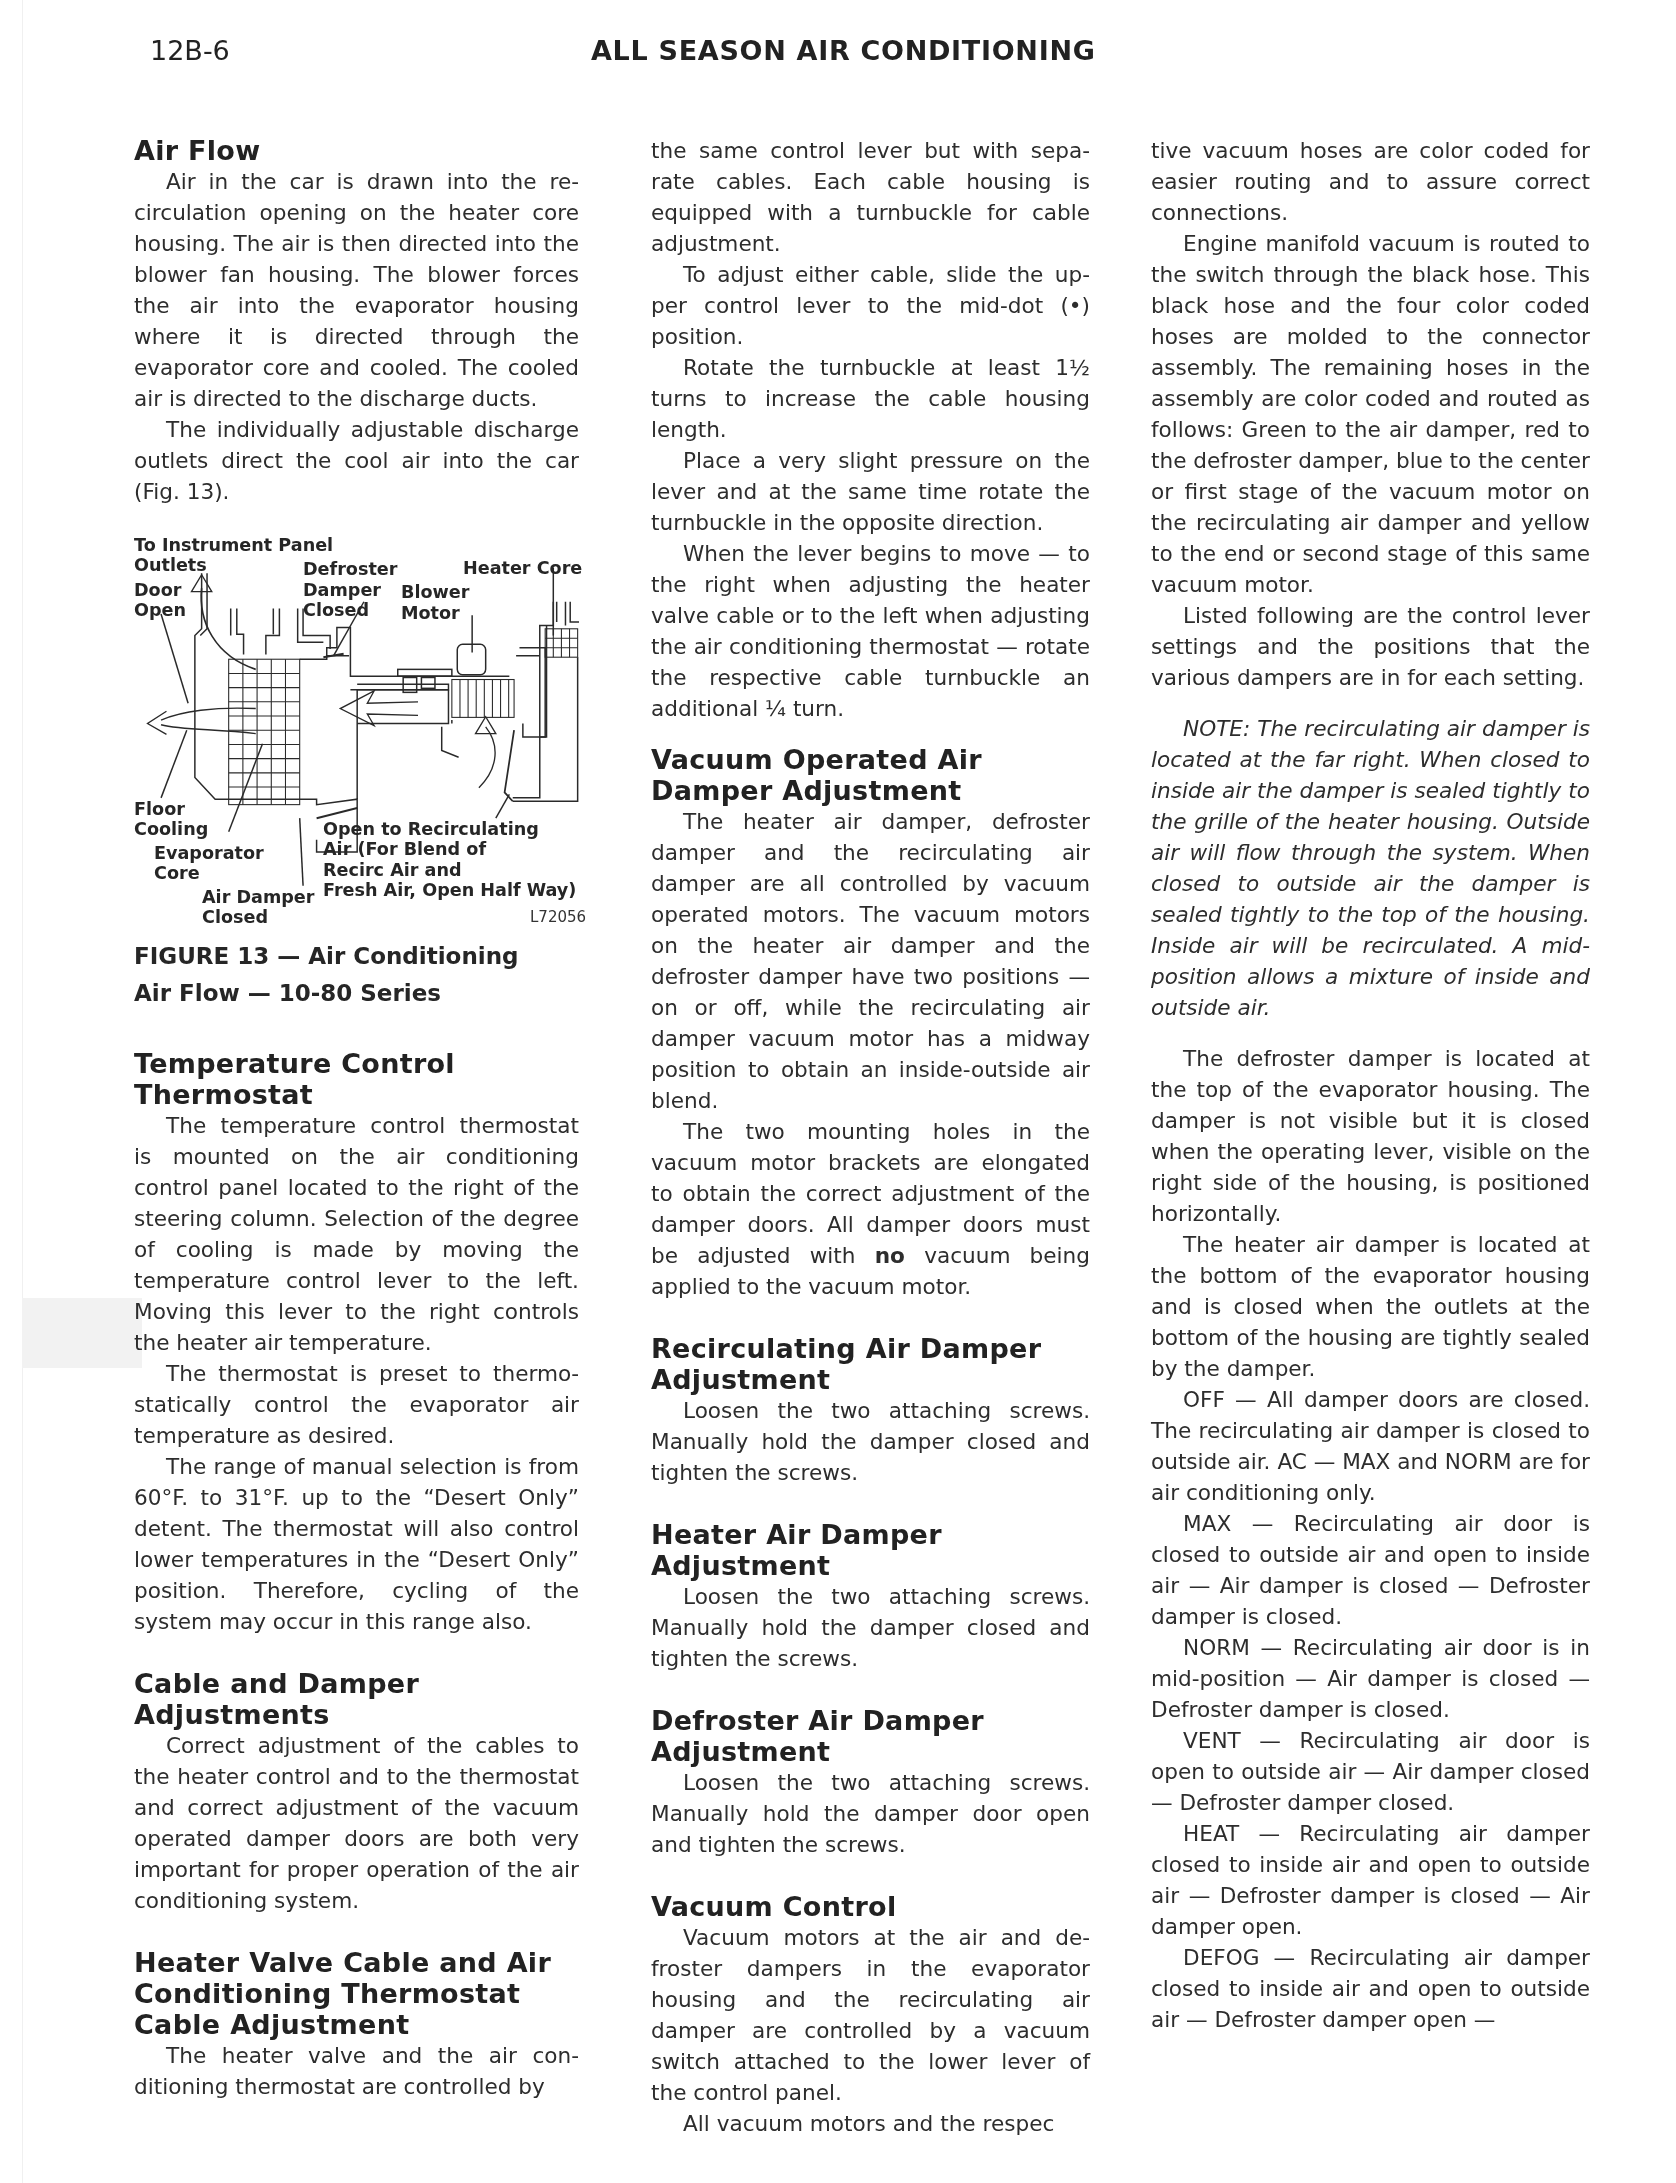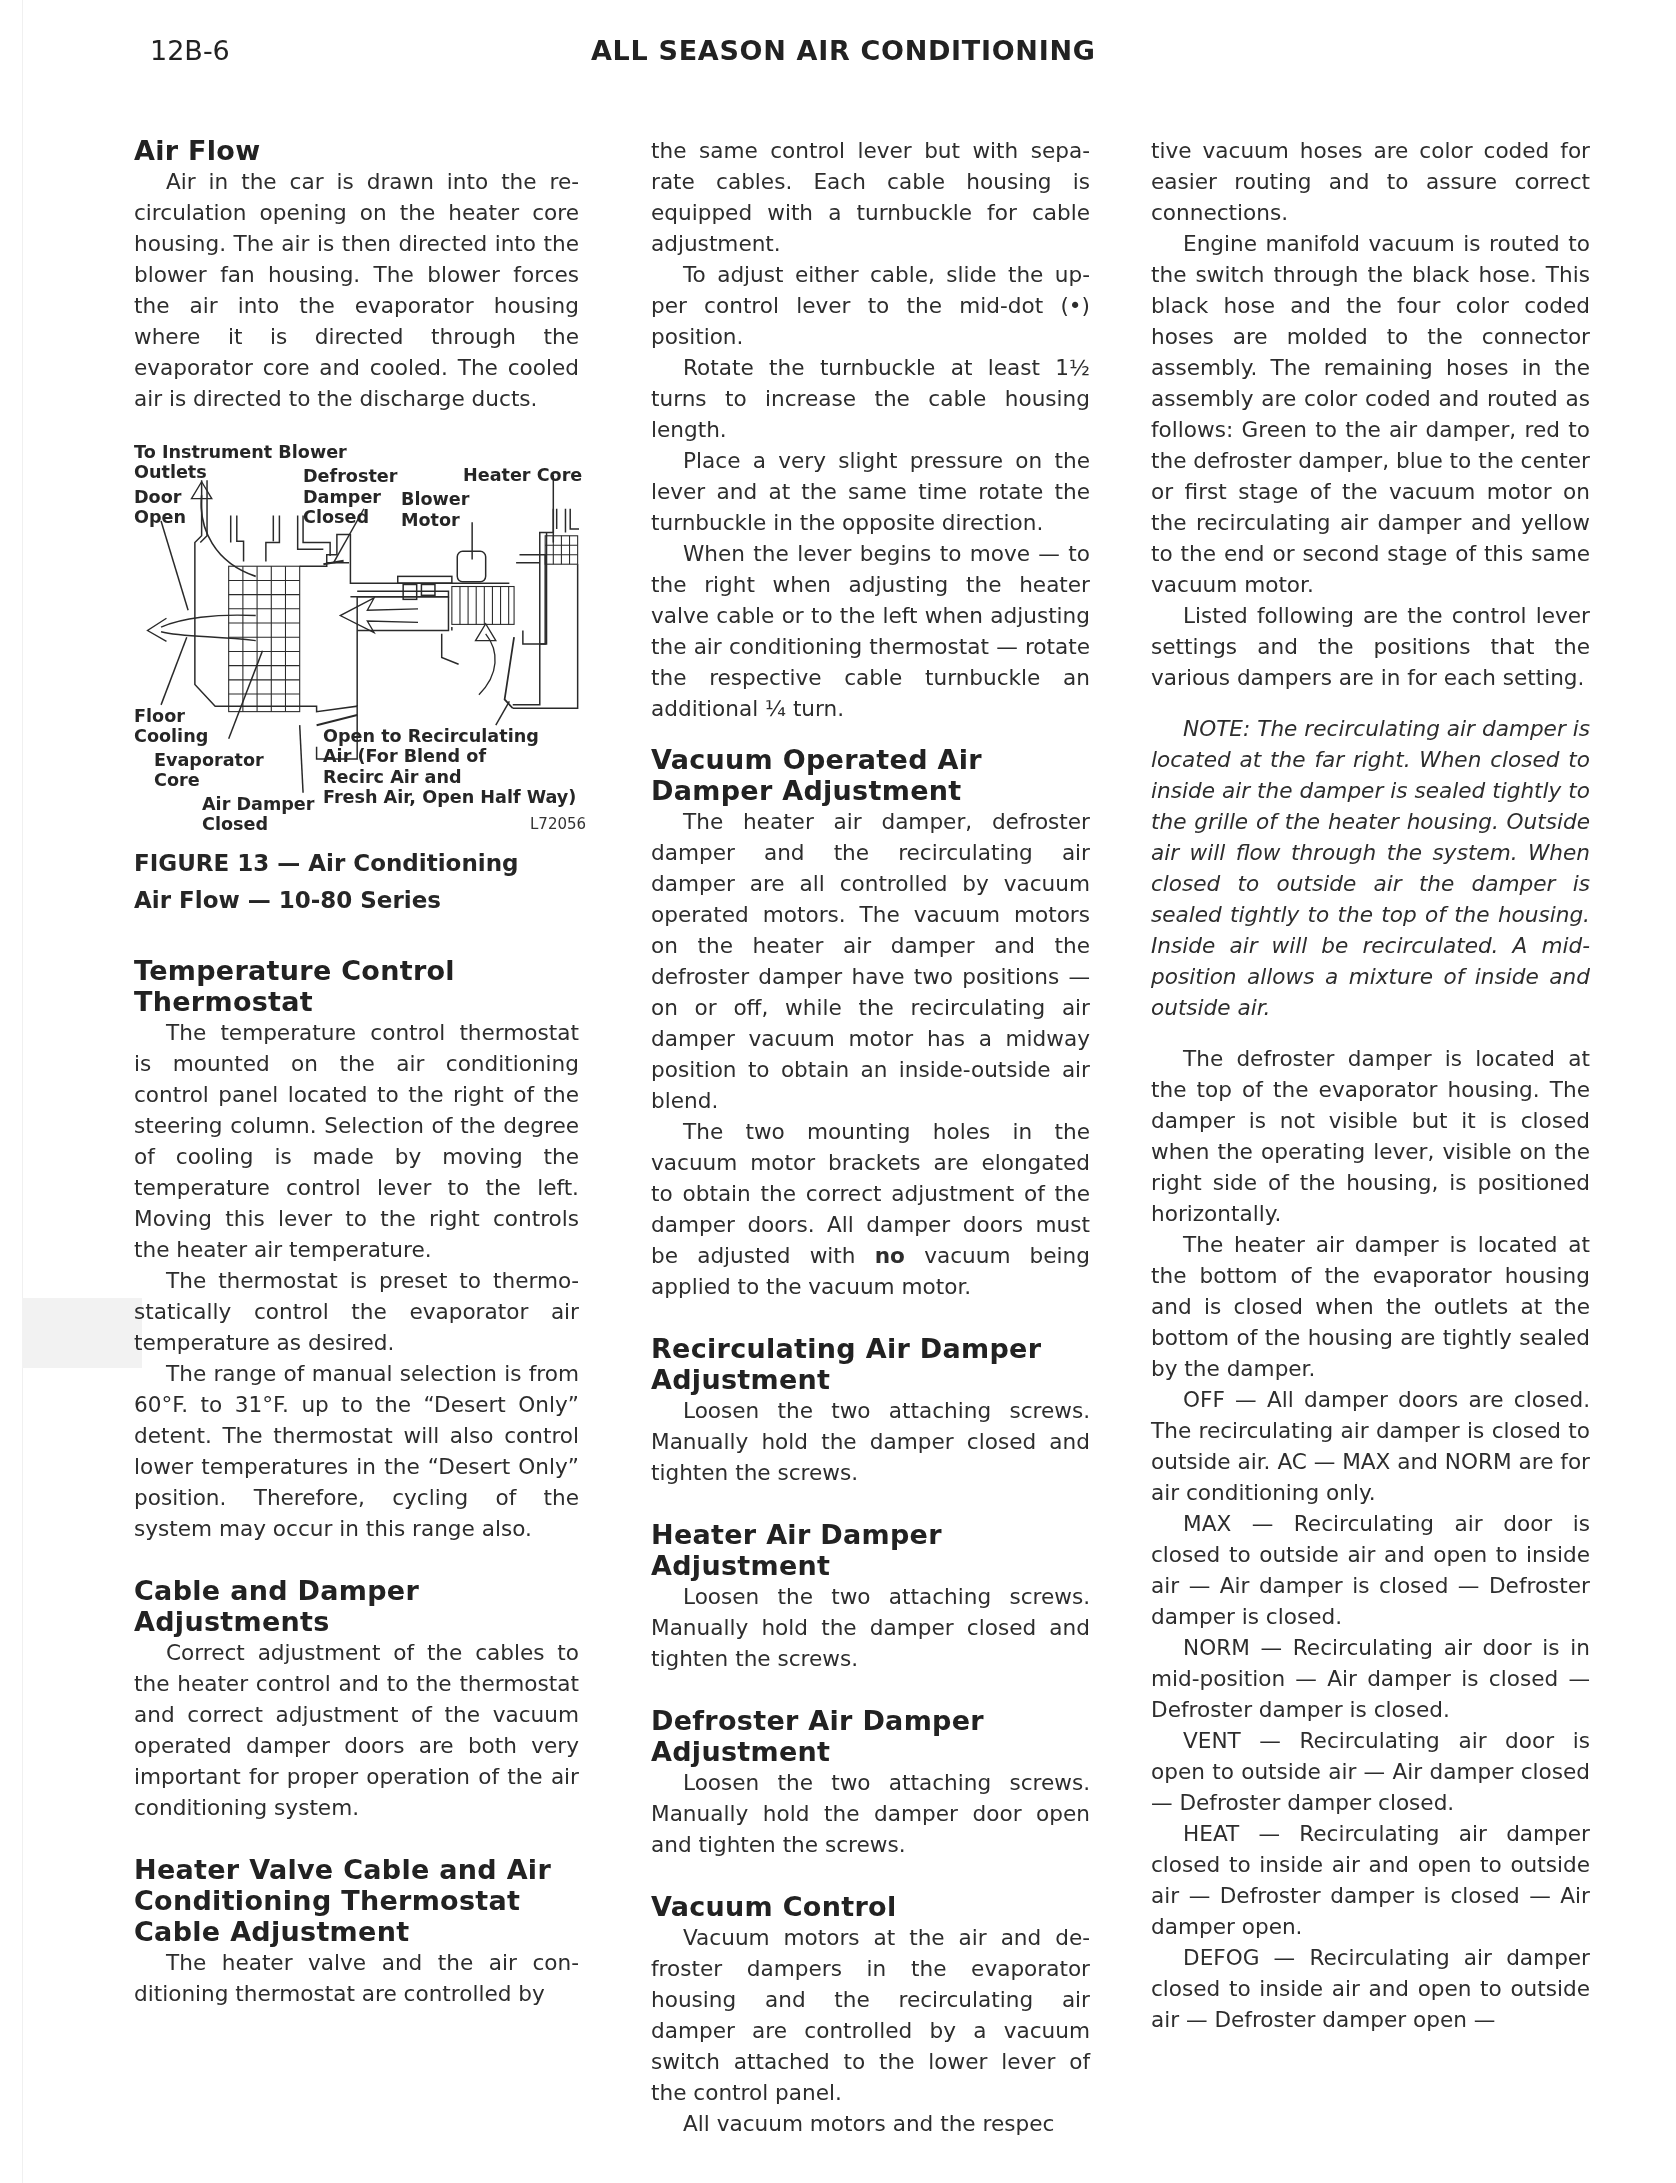--- a/index.html
+++ b/index.html
@@ -39,20 +39,21 @@
 <div class="margin-smudge"></div>
 
 <div class="header">
   <div class="page-num">12B-6</div>
   <div class="running-title">ALL SEASON AIR CONDITIONING</div>
 </div>
 
 <div class="col left">
   <h2 class="sec-title">Air Flow</h2>
   <p class="para">Air in the car is drawn into the re­circulation opening on the heater core housing. The air is then directed into the blower fan housing. The blower forces the air into the evaporator housing where it is directed through the evaporator core and cooled. The cooled air is directed to the discharge ducts.</p>
+  <p class="para">The individually adjustable dis­charge outlets direct the cool air in­to the car (Fig. 13).</p>
 
   <div class="figure">
     <svg class="fig-svg" width="445" height="406" viewBox="0 0 658 600" fill="none" stroke="#2a2a2a" stroke-width="2.2">
 
       <path d="M100 58 V 140 L 90 150 V 360 L 120 392 H 270 V 400 L 330 392 V 470 H 270 V 452 M 330 400 V 230 H 465 V 222 H 330"></path>
       <path d="M108 58 V 140 L 98 150"></path>
 
       <path d="M152 110 V 148 H 162 V 178 M 143 110 V 150"></path>
       <path d="M215 110 V 150 H 195 V 178 M 206 110 V 148"></path>
       <path d="M250 110 V 150 H 290 V 170 M 242 110 V 160 H 280"></path>
@@ -126,21 +127,21 @@
       <line x1="40" y1="118" x2="80" y2="250" stroke-width="2.2"></line>
       <line x1="40" y1="390" x2="78" y2="290" stroke-width="2.2"></line>
       <line x1="140" y1="440" x2="190" y2="310" stroke-width="2.2"></line>
       <line x1="250" y1="520" x2="245" y2="420" stroke-width="2.2"></line>
       <line x1="340" y1="100" x2="295" y2="180" stroke-width="2.2"></line>
       <line x1="500" y1="120" x2="500" y2="175" stroke-width="2.2"></line>
       <line x1="620" y1="50" x2="620" y2="150" stroke-width="2.2"></line>
       <line x1="535" y1="420" x2="555" y2="385" stroke-width="2.2"></line>
     </svg>
 
-    <div class="fig-label" style="left:0;top:0;">To Instrument Blower</div>
+    <div class="fig-label" style="left:0;top:0;">To Instrument Panel</div>
     <div class="fig-label" style="left:0;top:20px;">Outlets</div>
     <div class="fig-label" style="left:169px;top:24px;">Defroster</div>
     <div class="fig-label" style="left:169px;top:45px;">Damper</div>
     <div class="fig-label" style="left:169px;top:65px;">Closed</div>
     <div class="fig-label" style="left:329px;top:23px;text-align:center;">Heater Core</div>
     <div class="fig-label" style="left:267px;top:47px;">Blower</div>
     <div class="fig-label" style="left:267px;top:68px;">Motor</div>
     <div class="fig-label" style="left:0;top:45px;">Door</div>
     <div class="fig-label" style="left:0;top:65px;">Open</div>
     <div class="fig-label" style="left:0;top:264px;">Floor</div>

